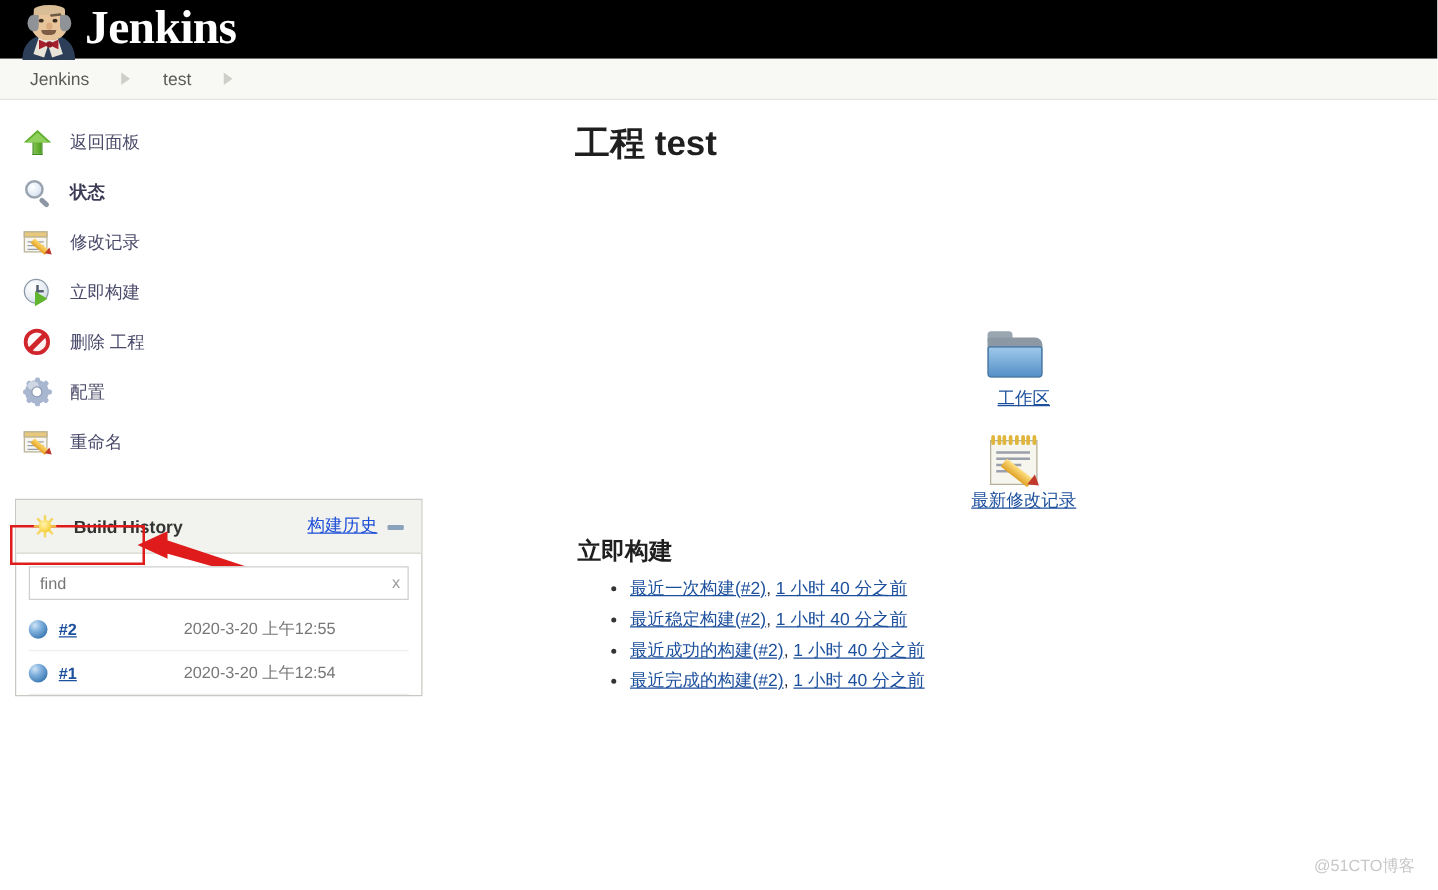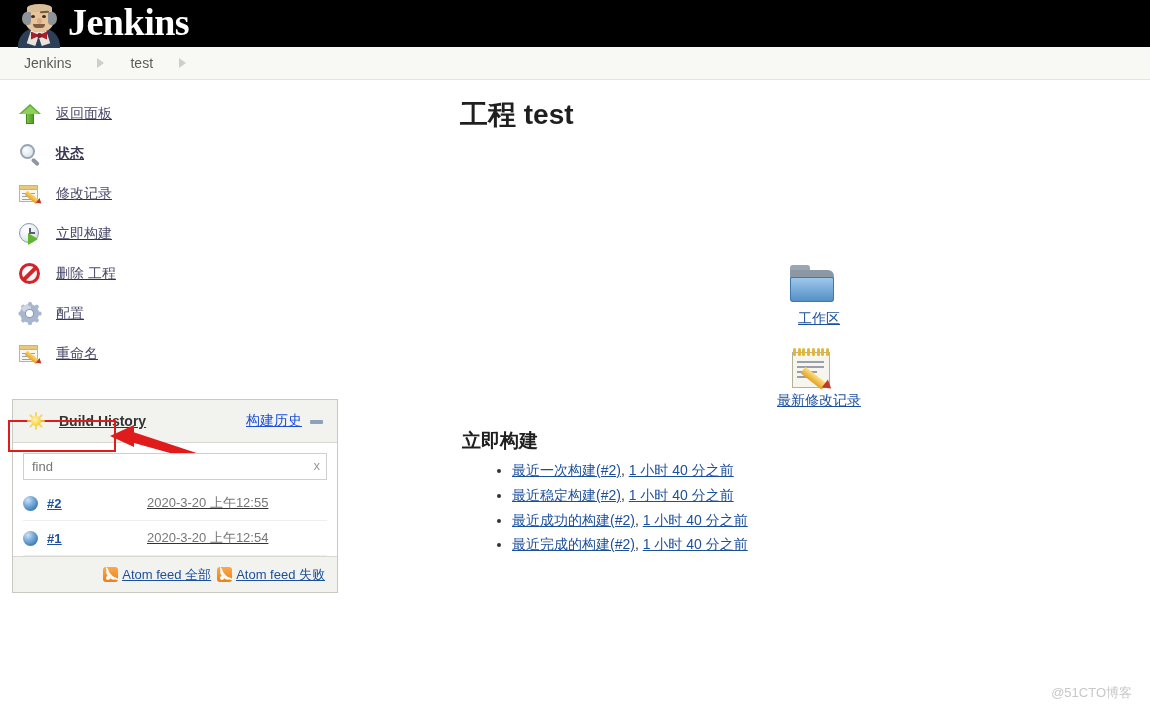--- a/index.html
+++ b/index.html
@@ -123,21 +123,20 @@
   #main-wrap {
     display: flex;
     align-items: flex-start;
   }
   #sidebar {
     width: 452px;
     flex: 0 0 452px;
     padding-top: 14px;
     box-sizing: border-box;
     position: relative;
-    text-decoration: underline;
   }
   #content {
     flex: 1 1 auto;
     padding-top: 16px;
     padding-left: 8px;
     box-sizing: border-box;
   }
 
   
   .task {
@@ -468,21 +467,21 @@
                transform: rotate(38deg); transform-origin: left center; border-radius: 1px; }
   .bn-tip { position: absolute; left: 36px; top: 37px; width: 0; height: 0;
             border-top: 5px solid transparent; border-bottom: 5px solid transparent;
             border-left: 8px solid #c0392b; transform: rotate(38deg); }
 
   #rel-title {
     font-size: 19px; font-weight: bold; color: #1f1f1f;
     margin: 18px 0 8px 2px;
   }
   #rel-list {
-    margin: 8px; padding-left: 44px;
+    margin: 0; padding-left: 44px;
     list-style: disc;
   }
   #rel-list li {
     font-size: 14px; color: #333; margin-bottom: 8px;
     line-height: 1.2;
   }
   #rel-list a { color: #1c4f9c; text-decoration: underline; }
 
   #watermark {
     position: absolute; right: 18px; bottom: 10px;
@@ -633,38 +632,20 @@
           <span class="build-time">2020-3-20 上午12:55</span>
         </div>
 
         <div class="build-row">
           <span class="ball"></span>
           <a class="build-no" href="#">#1</a>
           <span class="build-time">2020-3-20 上午12:54</span>
         </div>
       </div>
 
-      <div id="bh-foot">
-        <span class="feed">
-          <span class="ic-rss">
-            <span class="dot"></span>
-              <span class="w1"></span>
-              <span class="w2"></span>
-          </span>
-          <a class="feed-link" href="#">Atom feed 全部</a>
-        </span>
-        <span class="feed">
-          <span class="ic-rss">
-            <span class="dot"></span>
-              <span class="w1"></span>
-              <span class="w2"></span>
-          </span>
-          <a class="feed-link" href="#">Atom feed 失败</a>
-        </span>
-      </div>
     </div>
   </div>
 
   <div id="content">
     <h1 id="page-title">工程 test</h1>
 
     <div id="jumplist">
       <div class="jump-item">
         <span class="big-icon">
           <span class="bf-tab"></span>

